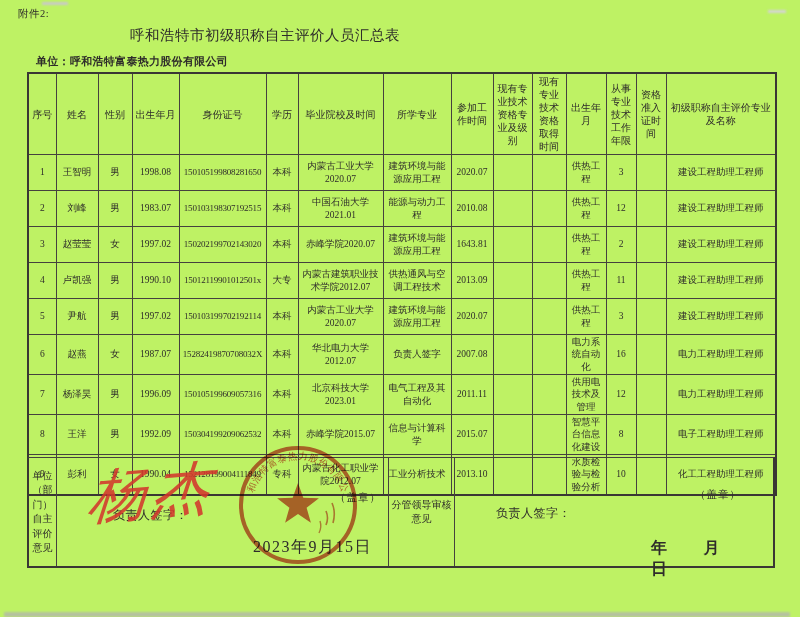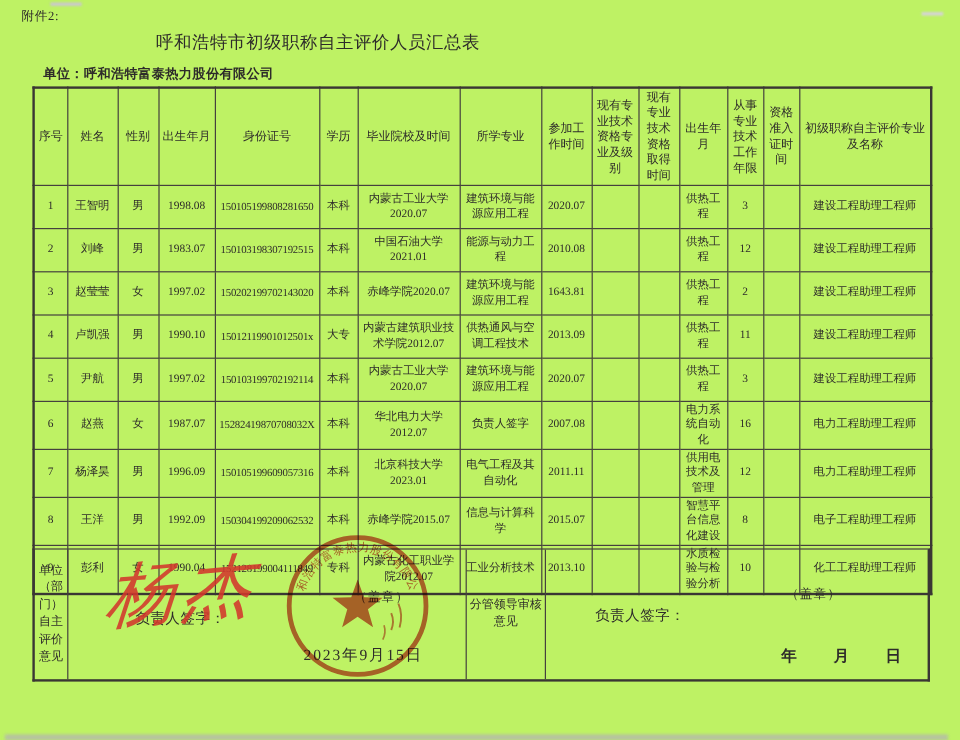--- a/index.html
+++ b/index.html
@@ -48,22 +48,22 @@
     display:flex; align-items:center; justify-content:center;
     text-align:center; font-size:10px; line-height:1.45;
     padding:1px;
   }
   .flabel-unit { width:28px; }
   .fcontent-unit { width:332px; }
   .flabel-leader { width:66px;font-family:Liberation Serif, serif; }
   .fcontent-leader { flex:1; }
 
   .signer-label { position:absolute; font-size:12px; letter-spacing:.5px;margin-left:36px; }
-  .stamp-here-label { position:absolute; font-size:10.5px; letter-spacing:1px; }
-  .date-text { position:absolute; font-size:13px; letter-spacing:1.5px; }
+  .stamp-here-label { position:absolute; font-size:10.5px; letter-spacing:1px;margin-left:40px; }
+  .date-text { position:absolute; font-size:16px; letter-spacing:1.5px; }
 
   .signature {
     position:absolute; left:88px; top:452px; width:170px;
     font-size:58px; color:rgba(211,55,44,.88);
     transform:rotate(-5deg) skewX(-10deg);
     font-style:italic; letter-spacing:6px;
     z-index:6; pointer-events:none; white-space:nowrap;
   }
   .stamp {
     position:absolute; left:236px; top:443px; width:124px; height:124px;

